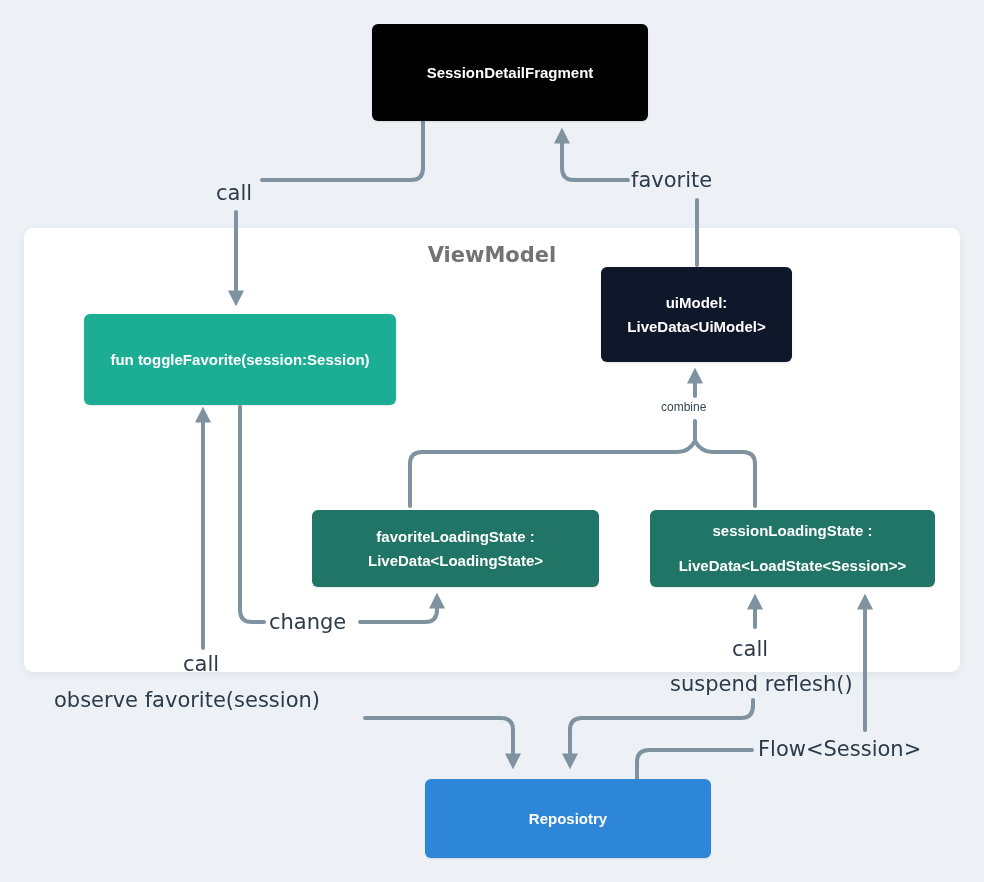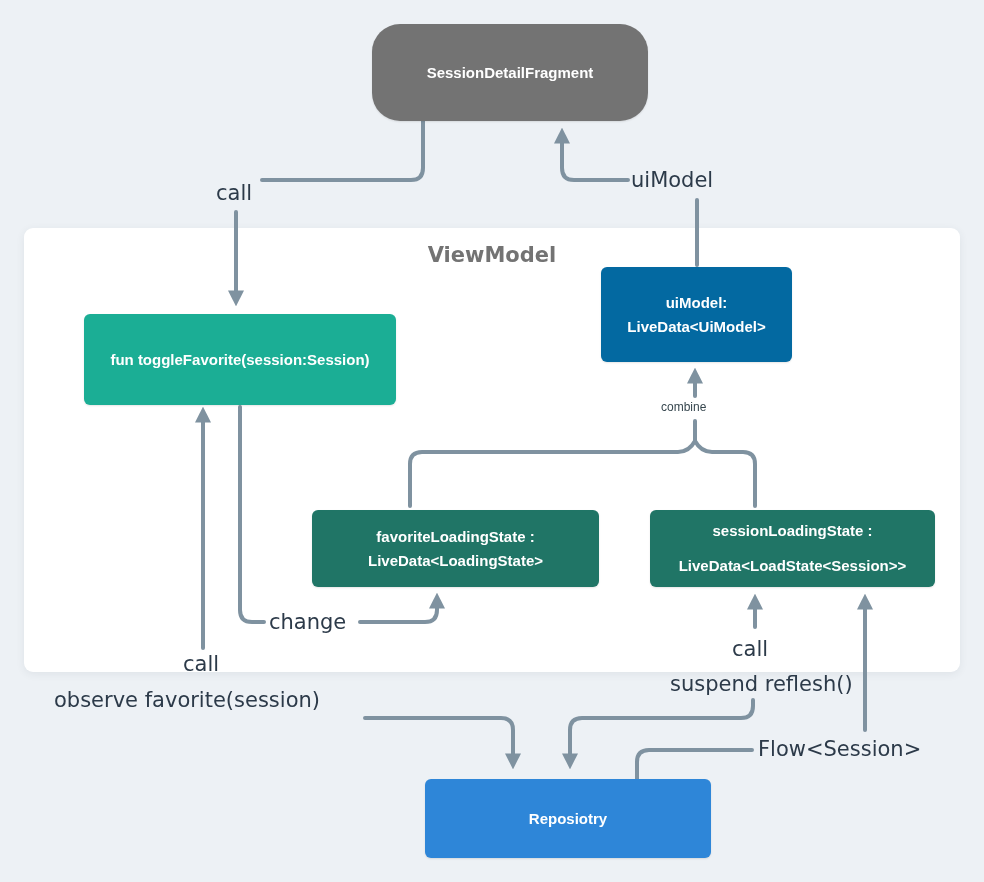--- a/index.html
+++ b/index.html
@@ -108,38 +108,38 @@
     <path class="edge" d="M 755,627 V 600" marker-end="url(#arrow)"></path>
 
     <path class="edge" d="M 753,700 V 706 Q 753,718 741,718 H 582 Q 570,718 570,730 V 763" marker-end="url(#arrow)"></path>
 
     <path class="edge" d="M 637,779 V 762 Q 637,750 649,750 H 752"></path>
 
     <path class="edge" d="M 865,730 V 600" marker-end="url(#arrow)"></path>
   </svg>
 
   <div class="edge-label" style="left:216px;top:181px;">call</div>
-  <div class="edge-label" style="left:631px;top:168px;">uiModel</div>
+  <div class="edge-label" style="left:631px;top:168px;">favorite</div>
   <div class="edge-label combine-label" style="left:661px;top:400px;">combine</div>
   <div class="edge-label" style="left:269px;top:610px;">change</div>
   <div class="edge-label" style="left:183px;top:652px;">call</div>
   <div class="edge-label" style="left:54px;top:688px;">observe favorite(session)</div>
   <div class="edge-label" style="left:732px;top:637px;">call</div>
   <div class="edge-label" style="left:670px;top:672px;">suspend reflesh()</div>
   <div class="edge-label" style="left:758px;top:737px;">Flow&lt;Session&gt;</div>
 
-  <div class="node node-fragment" style="background: #737373; border-radius: 28px;">
+  <div class="node node-fragment" style="background: #000000;">
     <span>SessionDetailFragment</span>
   </div>
 
   <div class="node node-toggle" style="background: rgb(27, 174, 149);">
     <span>fun toggleFavorite(session:Session)</span>
   </div>
 
-  <div class="node node-uimodel" style="background: #0369a1;">
+  <div class="node node-uimodel" style="background: #0f172a;">
     <span>uiModel:</span>
     <span>LiveData&lt;UiModel&gt;</span>
   </div>
 
   <div class="node node-favorite" style="background: rgb(32, 117, 102);">
     <span>favoriteLoadingState :</span>
     <span>LiveData&lt;LoadingState&gt;</span>
   </div>
 
   <div class="node node-session" style="background: rgb(32, 117, 102);">

